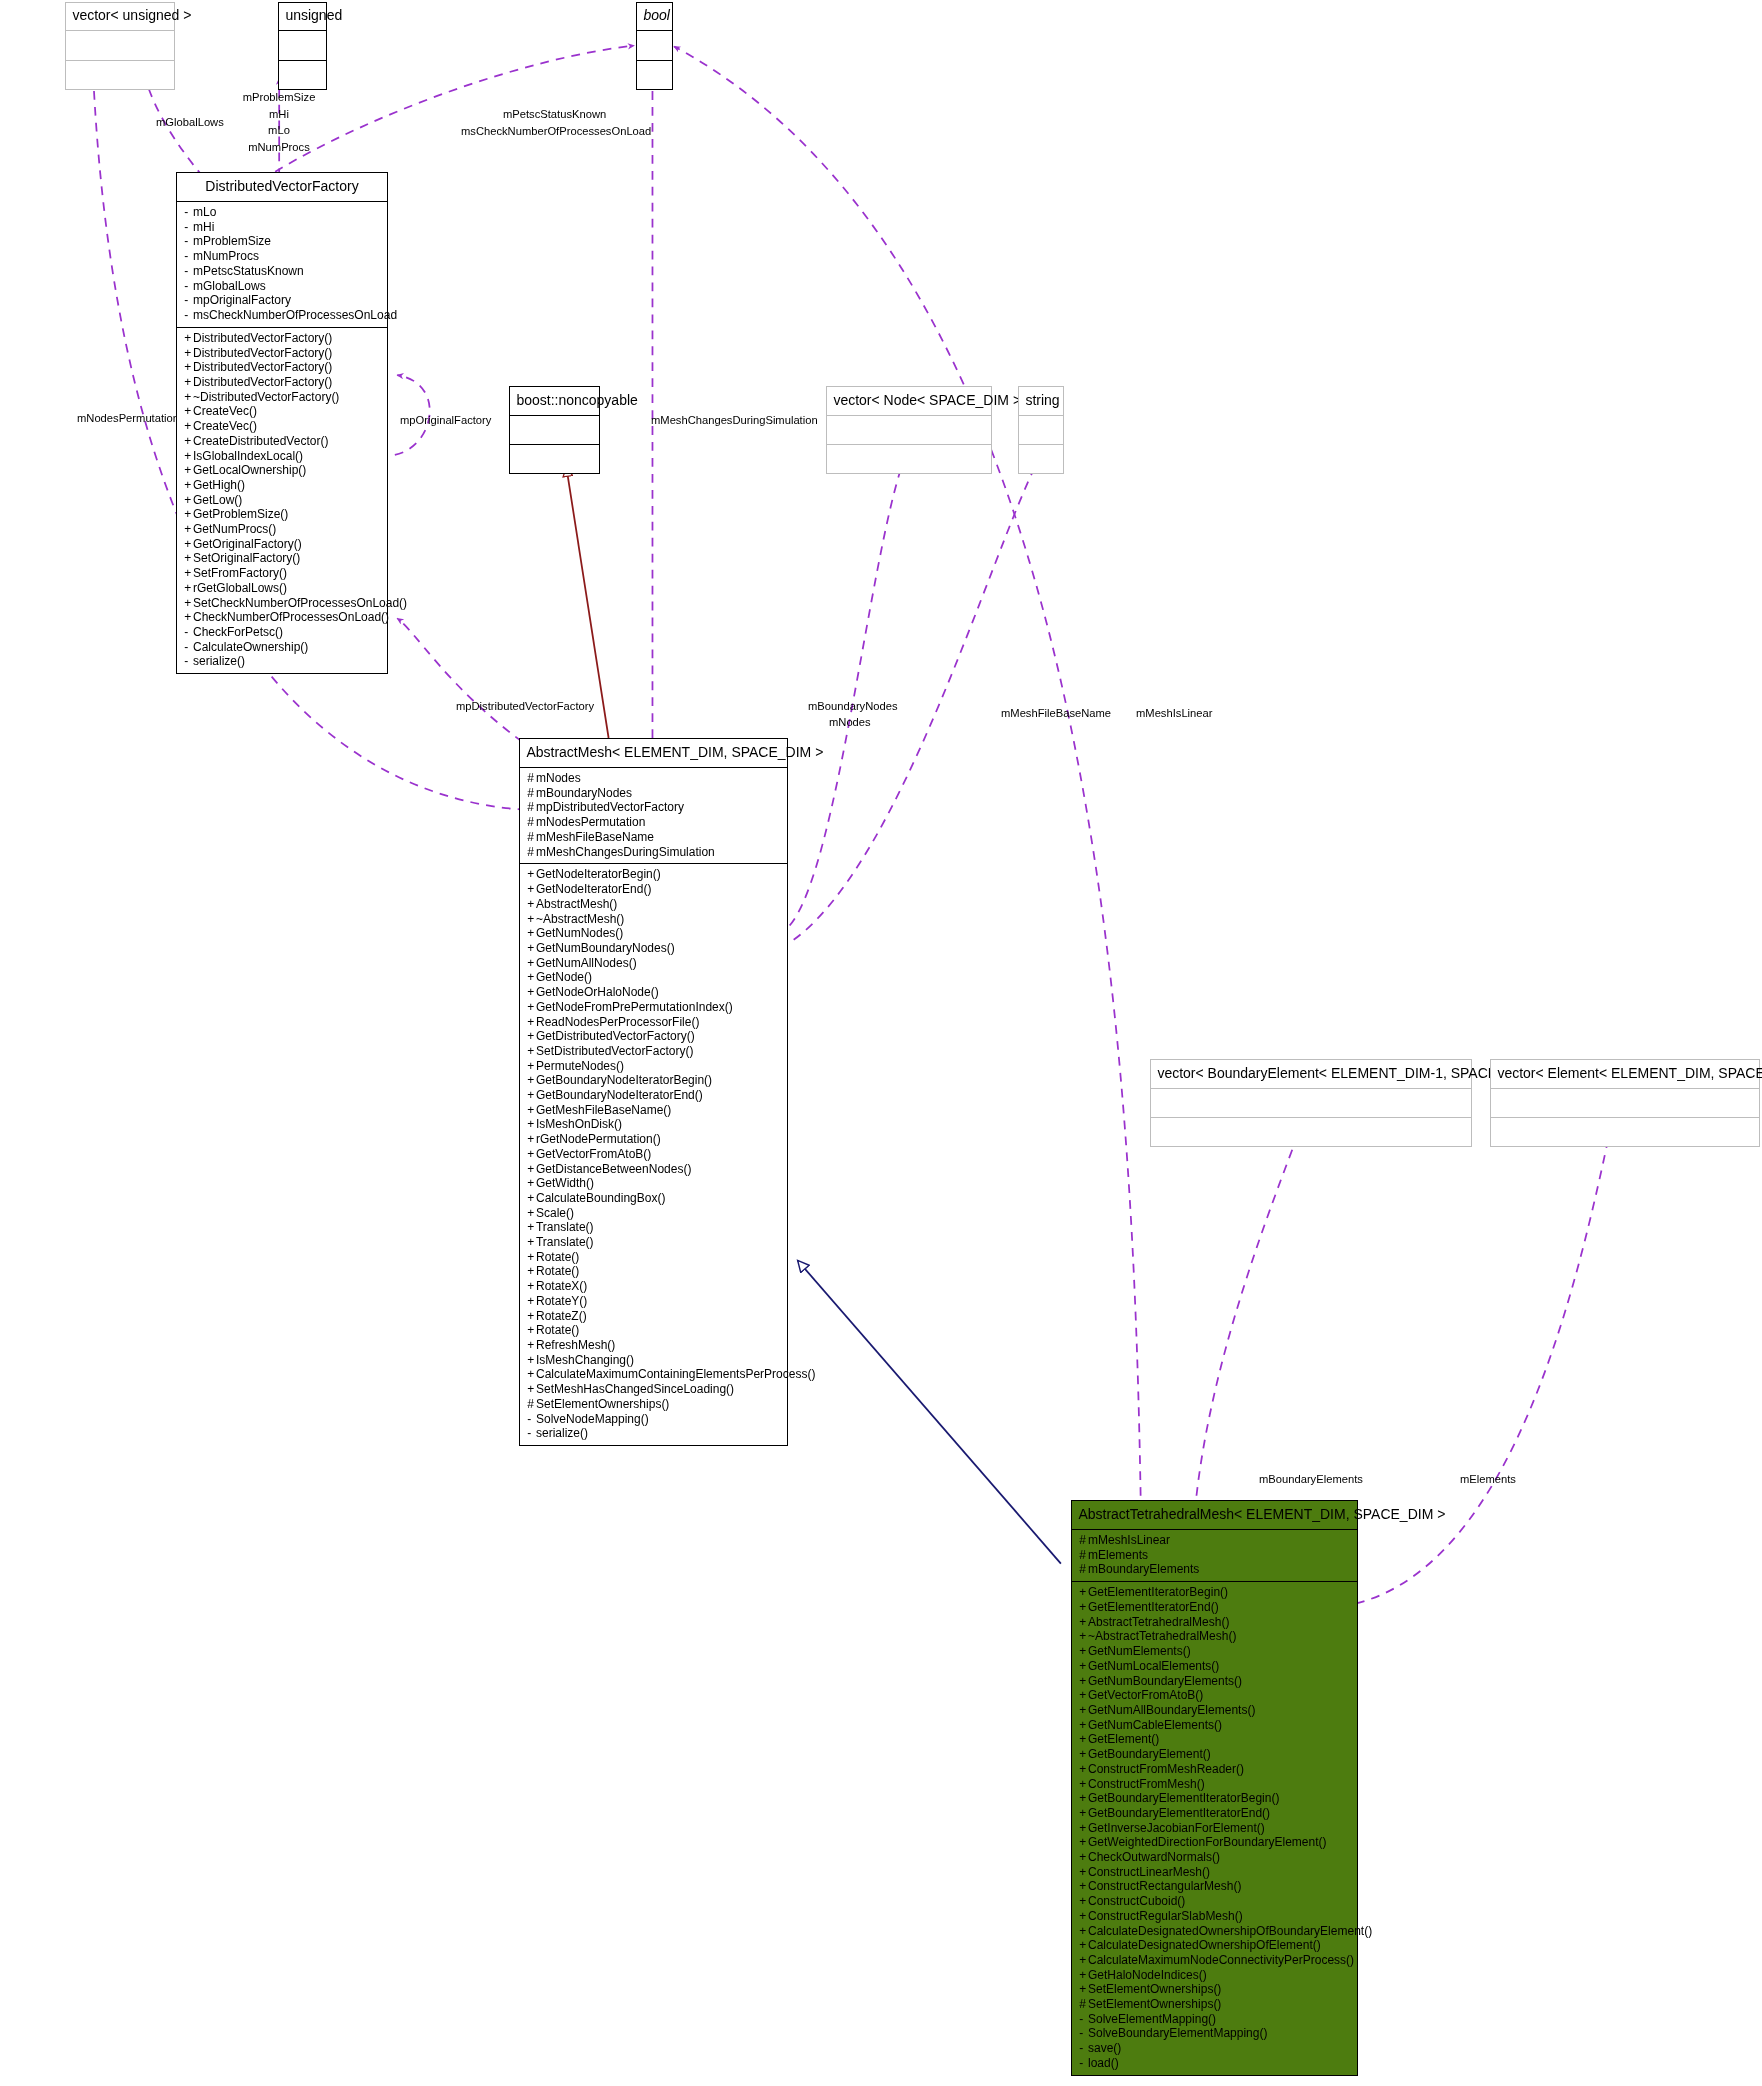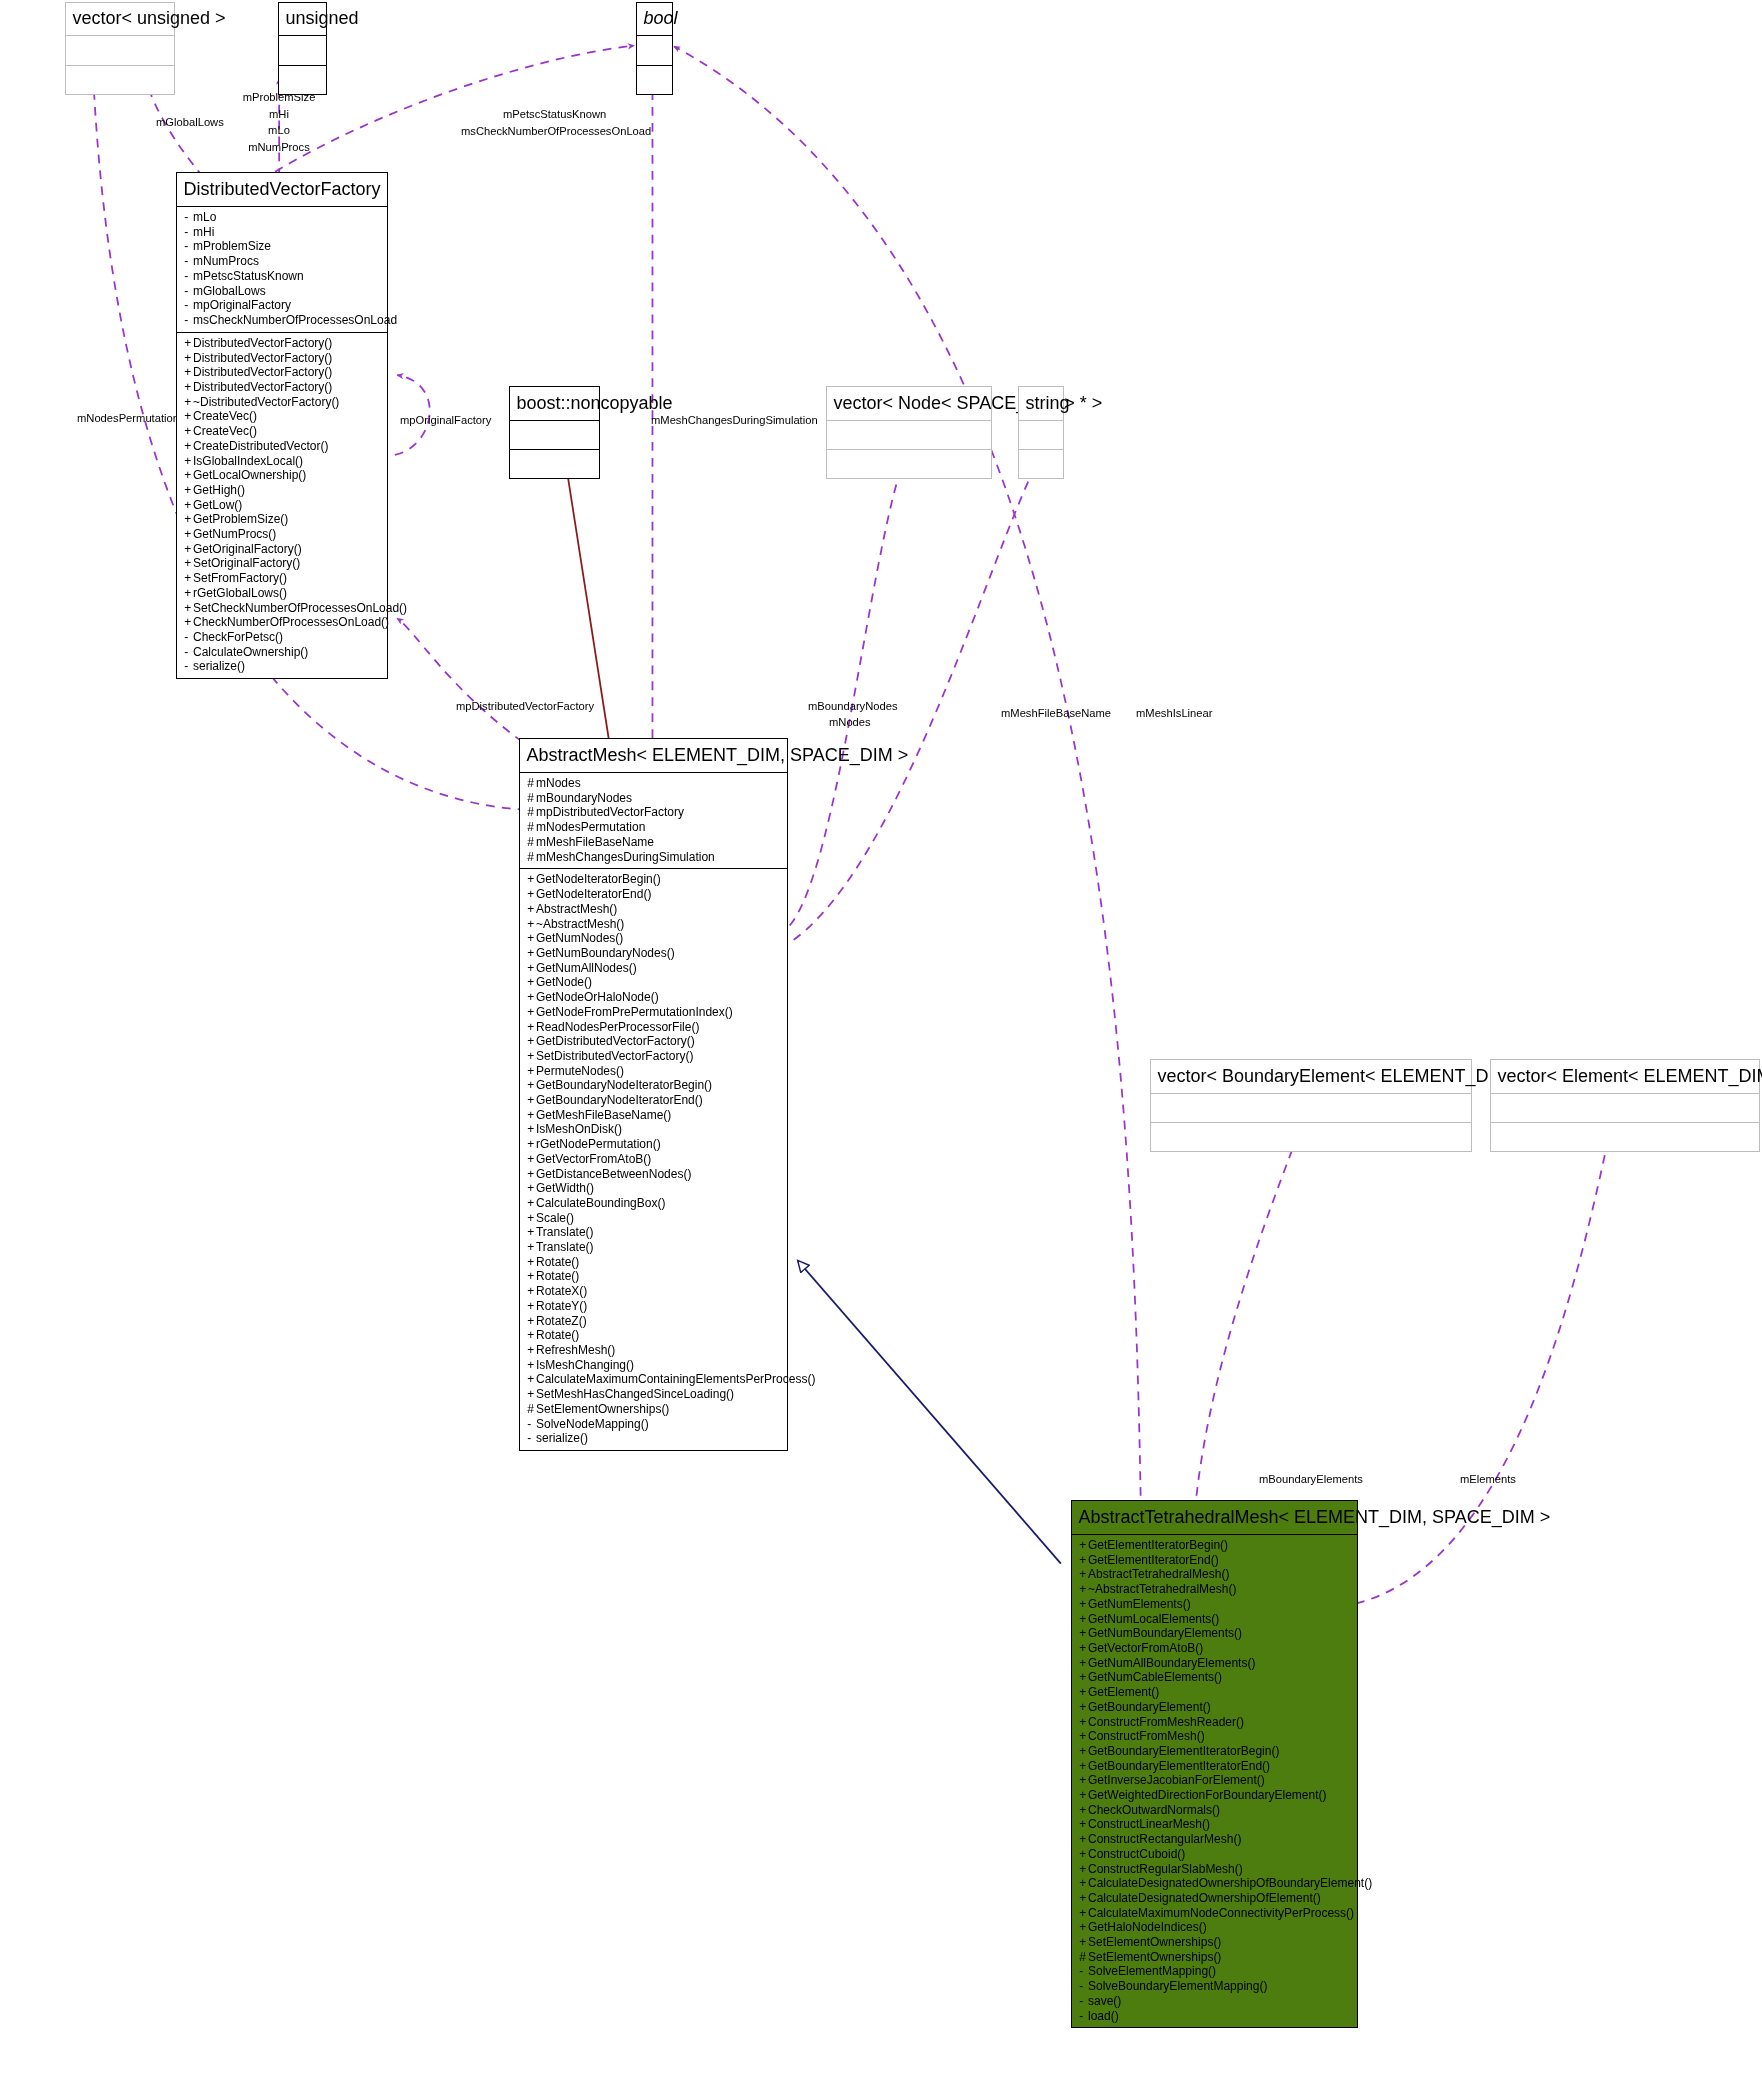--- a/index.html
+++ b/index.html
@@ -34,21 +34,21 @@
     background: #ffffff;
     display: flex;
     flex-direction: column;
   }
   .uml.solid  { border: 1.6px solid #000000; }
   .uml.light  { border: 0.8px solid #bdbdbd; }
   .uml.filled { background: #4d7c0f; border: 1.6px solid #000000; }
 
   .uml .title {
     text-align: center;
-    font-size: 18px;
+    font-size: 14px;
     line-height: 1.25;
     color: #000000;
     padding: 4.8px 6.4px 5.6px 6.4px;
     white-space: nowrap;
   }
   .uml.solid  .title { border-bottom: 1.6px solid #000000; }
   .uml.filled .title { border-bottom: 1.6px solid #000000; }
   .uml.light  .title { border-bottom: 0.8px solid #bdbdbd; }
 
   .uml .sec {
@@ -299,20 +299,25 @@
   </div>
 
   <div class="uml light" style="left:1490px; top:1059px; width:270px;">
     <div class="title">vector&lt; Element&lt; ELEMENT_DIM, SPACE_DIM &gt; * &gt;</div>
     <div class="sec attrs empty"></div>
     <div class="sec methods empty"></div>
   </div>
 
   <div class="uml filled" style="left:1071px; top:1500px; width:287px;">
     <div class="title">AbstractTetrahedralMesh&lt; ELEMENT_DIM, SPACE_DIM &gt;</div>
+    <div class="sec attrs">
+        <div class="row"><span class="vis">#</span><span>mMeshIsLinear</span></div>
+        <div class="row"><span class="vis">#</span><span>mElements</span></div>
+        <div class="row"><span class="vis">#</span><span>mBoundaryElements</span></div>
+      </div>
     <div class="sec methods">
         <div class="row"><span class="vis">+</span><span>GetElementIteratorBegin()</span></div>
         <div class="row"><span class="vis">+</span><span>GetElementIteratorEnd()</span></div>
         <div class="row"><span class="vis">+</span><span>AbstractTetrahedralMesh()</span></div>
         <div class="row"><span class="vis">+</span><span>~AbstractTetrahedralMesh()</span></div>
         <div class="row"><span class="vis">+</span><span>GetNumElements()</span></div>
         <div class="row"><span class="vis">+</span><span>GetNumLocalElements()</span></div>
         <div class="row"><span class="vis">+</span><span>GetNumBoundaryElements()</span></div>
         <div class="row"><span class="vis">+</span><span>GetVectorFromAtoB()</span></div>
         <div class="row"><span class="vis">+</span><span>GetNumAllBoundaryElements()</span></div>

